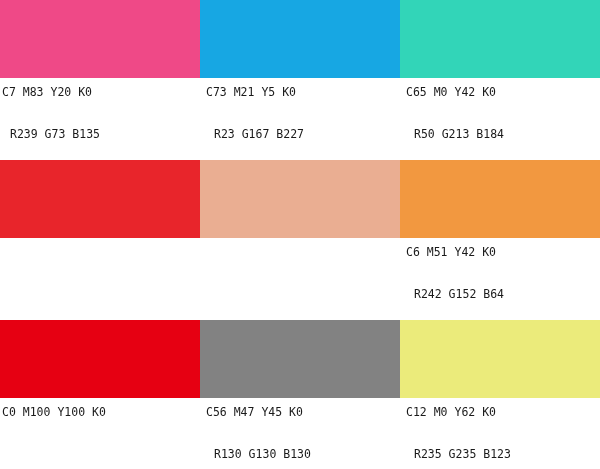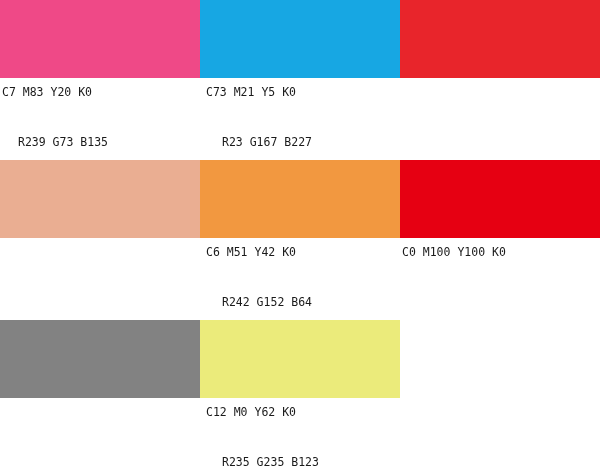--- a/index.html
+++ b/index.html
@@ -43,21 +43,21 @@
     line-height: 13px;
     color: #1a1a1a;
     letter-spacing: 0px;
     white-space: pre;
   }
   .label-cmyk {
     margin: 0 0 0 0;
     padding-top: 3px;
   }
   .label-rgb {
-    margin: 16px;
+    margin: 8px;
     padding-top: 21px;
   }
   
   .col-2 .swatch-labels,
   .col-3 .swatch-labels {
     padding-left: 6px;
   }
 </style>
 </head>
 <body style="background-color: rgb(255, 255, 255);">
@@ -73,20 +73,27 @@
   </div>
 
   <div class="swatch-cell row-1 col-2">
     <div class="swatch-chip" style="background-color: rgb(23, 167, 227);"></div>
     <div class="swatch-labels">
       <div class="label-line label-cmyk">C73 M21 Y5 K0</div>
       <div class="label-line label-rgb">R23 G167 B227</div>
     </div>
   </div>
 
+  <div class="swatch-cell row-1 col-3">
+    <div class="swatch-chip" style="background-color: rgb(50, 213, 184);"></div>
+    <div class="swatch-labels">
+      <div class="label-line label-cmyk">C65 M0 Y42 K0</div>
+      <div class="label-line label-rgb">R50 G213 B184</div>
+    </div>
+  </div>
 
   <div class="swatch-cell row-2 col-1">
     <div class="swatch-chip" style="background-color: rgb(232, 37, 43);"></div>
   </div>
 
   <div class="swatch-cell row-2 col-2">
     <div class="swatch-chip" style="background-color: rgb(234, 174, 146);"></div>
   </div>
 
   <div class="swatch-cell row-2 col-3">
@@ -99,20 +106,24 @@
 
   <div class="swatch-cell row-3 col-1">
     <div class="swatch-chip" style="background-color: rgb(230, 0, 18);"></div>
     <div class="swatch-labels">
       <div class="label-line label-cmyk">C0 M100 Y100 K0</div>
     </div>
   </div>
 
   <div class="swatch-cell row-3 col-2">
     <div class="swatch-chip" style="background-color: rgb(130, 130, 130);"></div>
+    <div class="swatch-labels">
+      <div class="label-line label-cmyk">C56 M47 Y45 K0</div>
+      <div class="label-line label-rgb">R130 G130 B130</div>
+    </div>
   </div>
 
   <div class="swatch-cell row-3 col-3">
     <div class="swatch-chip" style="background-color: rgb(235, 235, 123);"></div>
     <div class="swatch-labels">
       <div class="label-line label-cmyk">C12 M0 Y62 K0</div>
       <div class="label-line label-rgb">R235 G235 B123</div>
     </div>
   </div>
 

